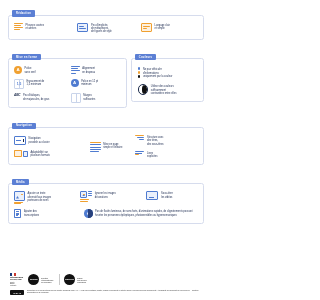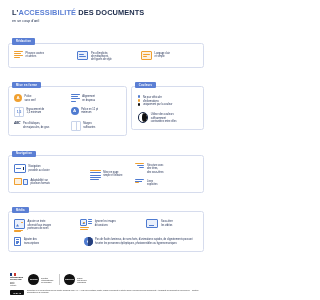--- a/index.html
+++ b/index.html
@@ -126,24 +126,20 @@
   .license{display:flex;align-items:flex-start;gap:3px;margin-top:3.4px;}
   .cc{flex:0 0 auto;width:14px;height:5px;border-radius:.8px;background:#111;color:#fff;font-size:1.8px;
       display:flex;align-items:center;justify-content:center;font-weight:bold;letter-spacing:-.1px;}
   .license-txt{font-size:1.6px;line-height:1.3;color:#333;}
 </style>
 </head>
 <body>
 
 <div class="page">
 
-  <div class="header">
-    <div class="title"><span class="dark">L'</span><span class="accent">ACCESSIBILITÉ</span><span class="dark"> DES DOCUMENTS</span></div>
-    <div class="subtitle">en un coup d'œil</div>
-  </div>
 
   <div class="section">
     <div class="sec-label">Rédaction</div>
     <div class="sec-body">
       <div class="row" style="justify-content:space-between;">
         <div class="item" style="width:31%;">
           <span class="ico">
             <span class="lines">
                 <i class="l"></i>
                 <i class="m"></i>

